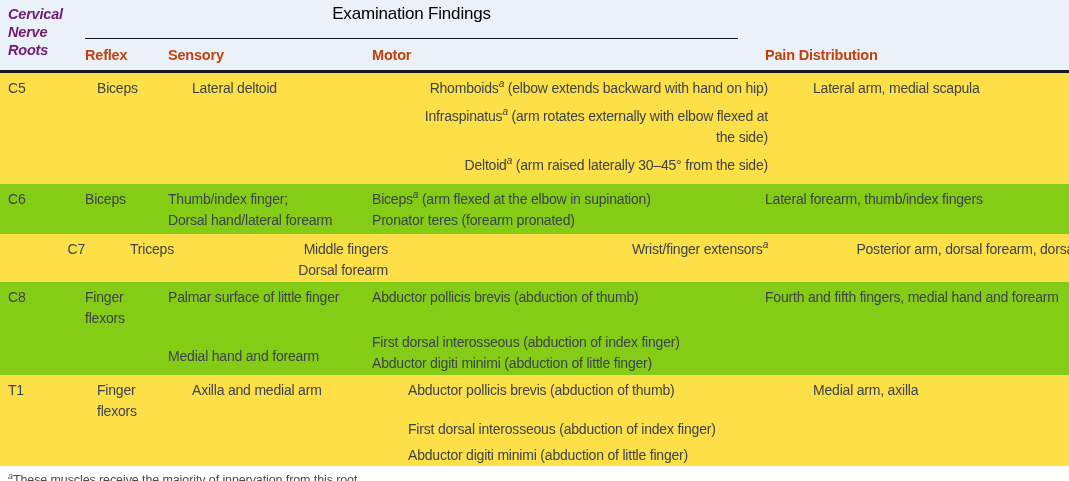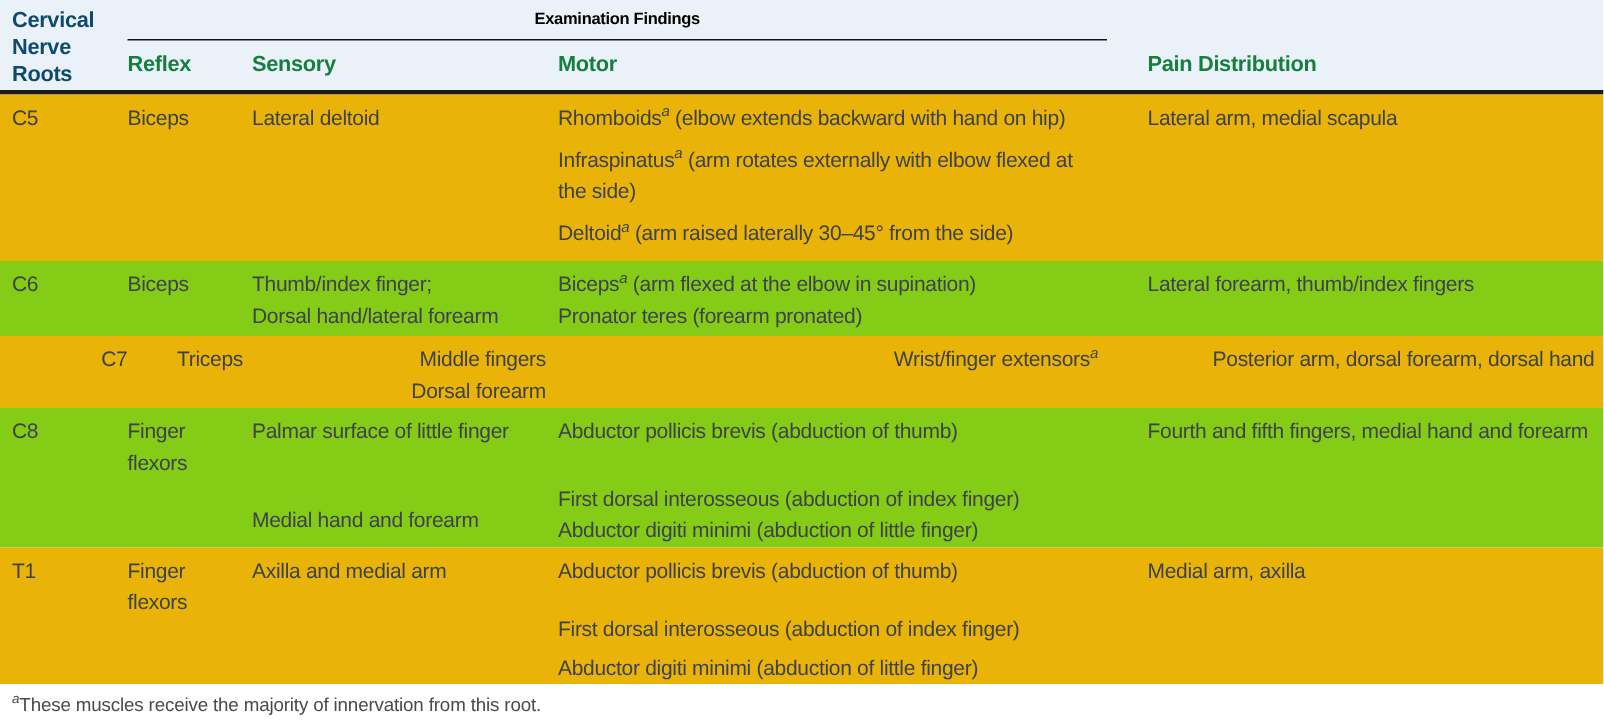--- a/index.html
+++ b/index.html
@@ -16,78 +16,79 @@
   .thead {
     display: grid;
     grid-template-columns: 85px 1fr;
     background: #eaf1f9;
     border-bottom: 3px solid #1a1a1a;
     min-height: 63px;
   }
   .h-root {
     padding: 5px 0 0 8px;
     font-weight: bold;
-    color: #0c4a6e;
+    color: #701a75;
     font-size: 14.5px;
     line-height: 18px;
     letter-spacing: -0.2px;
+    font-style: italic;
   }
   .h-right { padding-top: 5px; }
   .h-group {
     width: 653px;
     text-align: center;
-    font-weight: bold;
+    font-weight: normal;
     color: #000;
-    font-size: 11px;
+    font-size: 17px;
     line-height: 17px;
     letter-spacing: -0.2px;
-    padding-bottom: 4px;
+    padding-bottom: 16px;
     border-bottom: 1.5px solid #161616;
   }
   .h-cols {
     display: grid;
     grid-template-columns: 83px 204px 393px 304px;
     padding-top: 8px;
     padding-bottom: 6px;
   }
   .h-col {
     font-weight: bold;
-    color: #15803d;
+    color: #c2410c;
     font-size: 14.5px;
     line-height: 17px;
     letter-spacing: -0.2px;
   }
 
   
   .row {
     display: grid;
     grid-template-columns: 85px 83px 204px 393px 304px;
   }
-  .row.light { background: #eab308; }
+  .row.light { background: #fde047; gap: 12px; }
   .row.dark  { background: #84cc16; }
   .r-c5 { min-height: 111px; }
   .r-c6 { min-height: 50px; }
   .r-c7 { min-height: 48px; text-align: right; }
   .r-c8 { min-height: 93px; }
   .r-t1 { min-height: 91px; }
 
   .cell { padding-top: 5px; }
   .c-root { padding-left: 8px; }
   .c-reflex { padding-right: 6px; }
   .c-sensory { padding-right: 8px; }
   .c-motor { padding-right: 33px; }
   .c-pain { padding-right: 6px; }
 
   .line {
     font-size: 14px;
     line-height: 21px;
     letter-spacing: -0.2px;
     color: #3e434b;
   }
-  .r-c5 .c-motor .line { margin-bottom: 7px; }
+  .r-c5 .c-motor .line { margin-bottom: 7px; text-align: right; }
   .gap-a { margin-top: 24px; }   
   .gap-b { margin-top: 38px; }   
   .gap-c { margin-top: 18px; }   
   .gap-d { margin-top: 5px; }    
 
   .fnmark {
     font-style: italic;
     font-size: 10px;
     vertical-align: super;
     line-height: 0;

